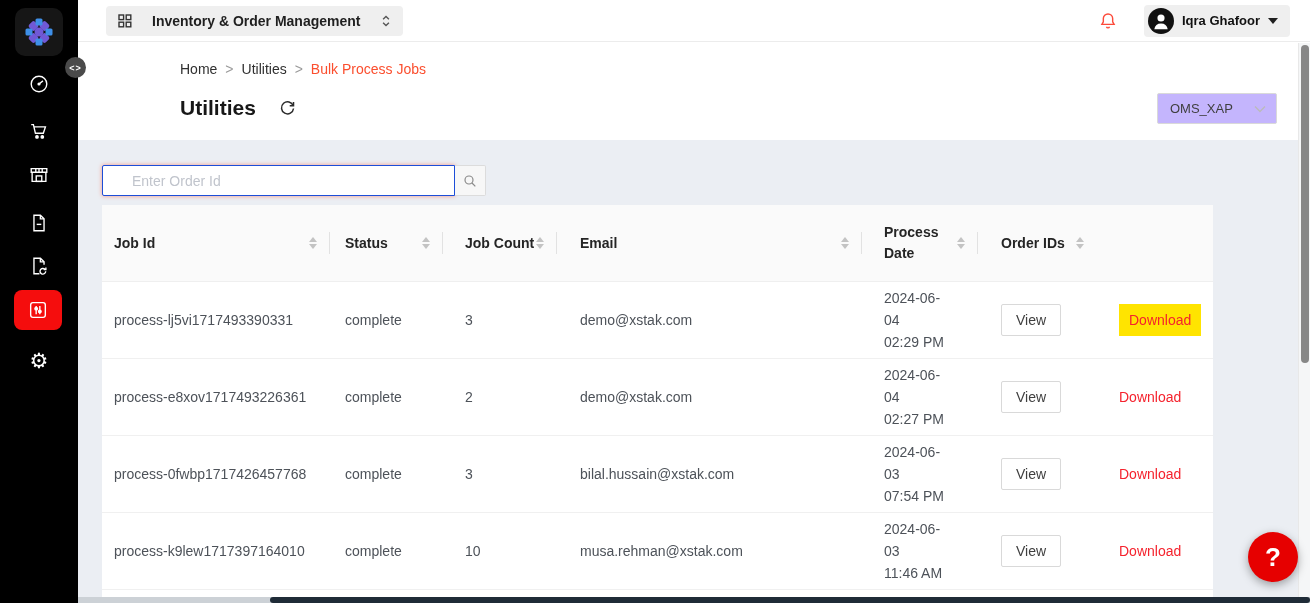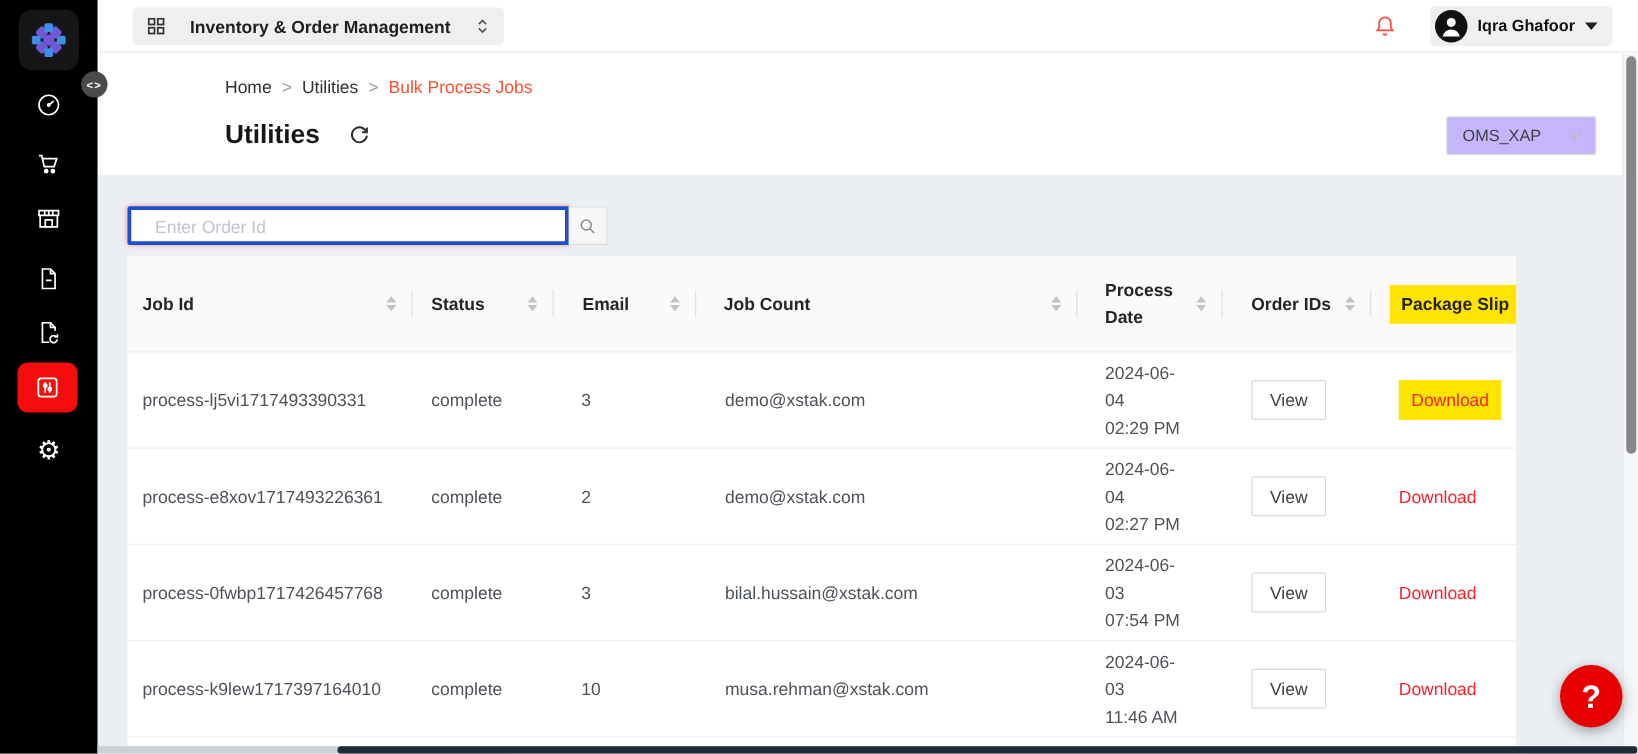--- a/index.html
+++ b/index.html
@@ -46,22 +46,22 @@
   .page-title { font-size:21px; font-weight:bold; color:#171717; }
   .refresh-btn { cursor:pointer; display:flex; align-items:center; }
 
   .ws-select { position:absolute; right:33px; top:93px; width:120px; height:31px; background:#c4b5fd;
                border:1px solid #d9d9d9; border-radius:2px; display:flex; align-items:center;
                padding:0 10px 0 12px; cursor:pointer; }
   .ws-select .val { font-size:13px; color:#3f3f3f; flex:1; }
 
   
   .search-row { position:absolute; left:102px; top:165px; display:flex; z-index:2; }
-  .search-input { width:353px; height:31px; border:3px solid #1d4ed8; border-radius:2px 0 0 2px; background:#fff;
-                  padding:0 19px; font-size:14px; color:#333; outline:none;
+  .search-input { width:353px; height:31px; border:1px solid #1d4ed8; border-radius:2px 0 0 2px; background:#fff;
+                  padding:0 29px; font-size:14px; color:#333; outline:none;
                   box-shadow:0 0 4px rgba(255,79,48,.55); font-family:"Liberation Sans",sans-serif; }
   .search-input::placeholder { color:#c0c4cc; }
   .search-btn { width:31px; height:31px; background:#f7f7f7; border:1px solid #dcdcdc; border-left:none;
                 border-radius:0 2px 2px 0; display:flex; align-items:center; justify-content:center; cursor:pointer; }
 
   
   .card { position:absolute; left:102px; top:205px; width:1111px; height:392px; background:#fff; overflow:hidden; }
   .tr { display:grid; grid-template-columns:228px 113px 114px 305px 116px 119px 181px; }
   .thead { background:#fafafa; border-bottom:1px solid #efefef; height:77px; }
   .th { position:relative; display:flex; align-items:center; font-size:14px; font-weight:bold; color:#252525; cursor:pointer; }
@@ -251,50 +251,43 @@
           <span class="dn"></span>
         </span>
     </div>
     <div class="th c2">
       <span class="lbl">Status</span>
       <span class="sorter">
           <span class="up"></span>
           <span class="dn"></span>
         </span>
     </div>
+    <div class="th c3">
+      <span class="lbl">Job Count</span>
+      <span class="sorter">
+          <span class="up"></span>
+          <span class="dn"></span>
+        </span>
+    </div>
     <div class="th c4">
       <span class="lbl">Email</span>
       <span class="sorter">
           <span class="up"></span>
           <span class="dn"></span>
         </span>
     </div>
-    <div class="th c3">
-      <span class="lbl">Job Count</span>
-      <span class="sorter">
-          <span class="up"></span>
-          <span class="dn"></span>
-        </span>
-    </div>
     <div class="th c5">
       <span class="lbl">Process Date</span>
       <span class="sorter">
           <span class="up"></span>
           <span class="dn"></span>
         </span>
     </div>
     <div class="th c6">
       <span class="lbl">Order IDs</span>
-      <span class="sorter">
-          <span class="up"></span>
-          <span class="dn"></span>
-        </span>
-    </div>
-    <div class="th c7">
-      <span class="lbl hl-yellow">Package Slip</span>
       <span class="sorter">
           <span class="up"></span>
           <span class="dn"></span>
         </span>
     </div>
   </div>
   <div>
   <div class="tr row">
     <div class="td c1">process-lj5vi1717493390331</div>
     <div class="td c2">complete</div>

